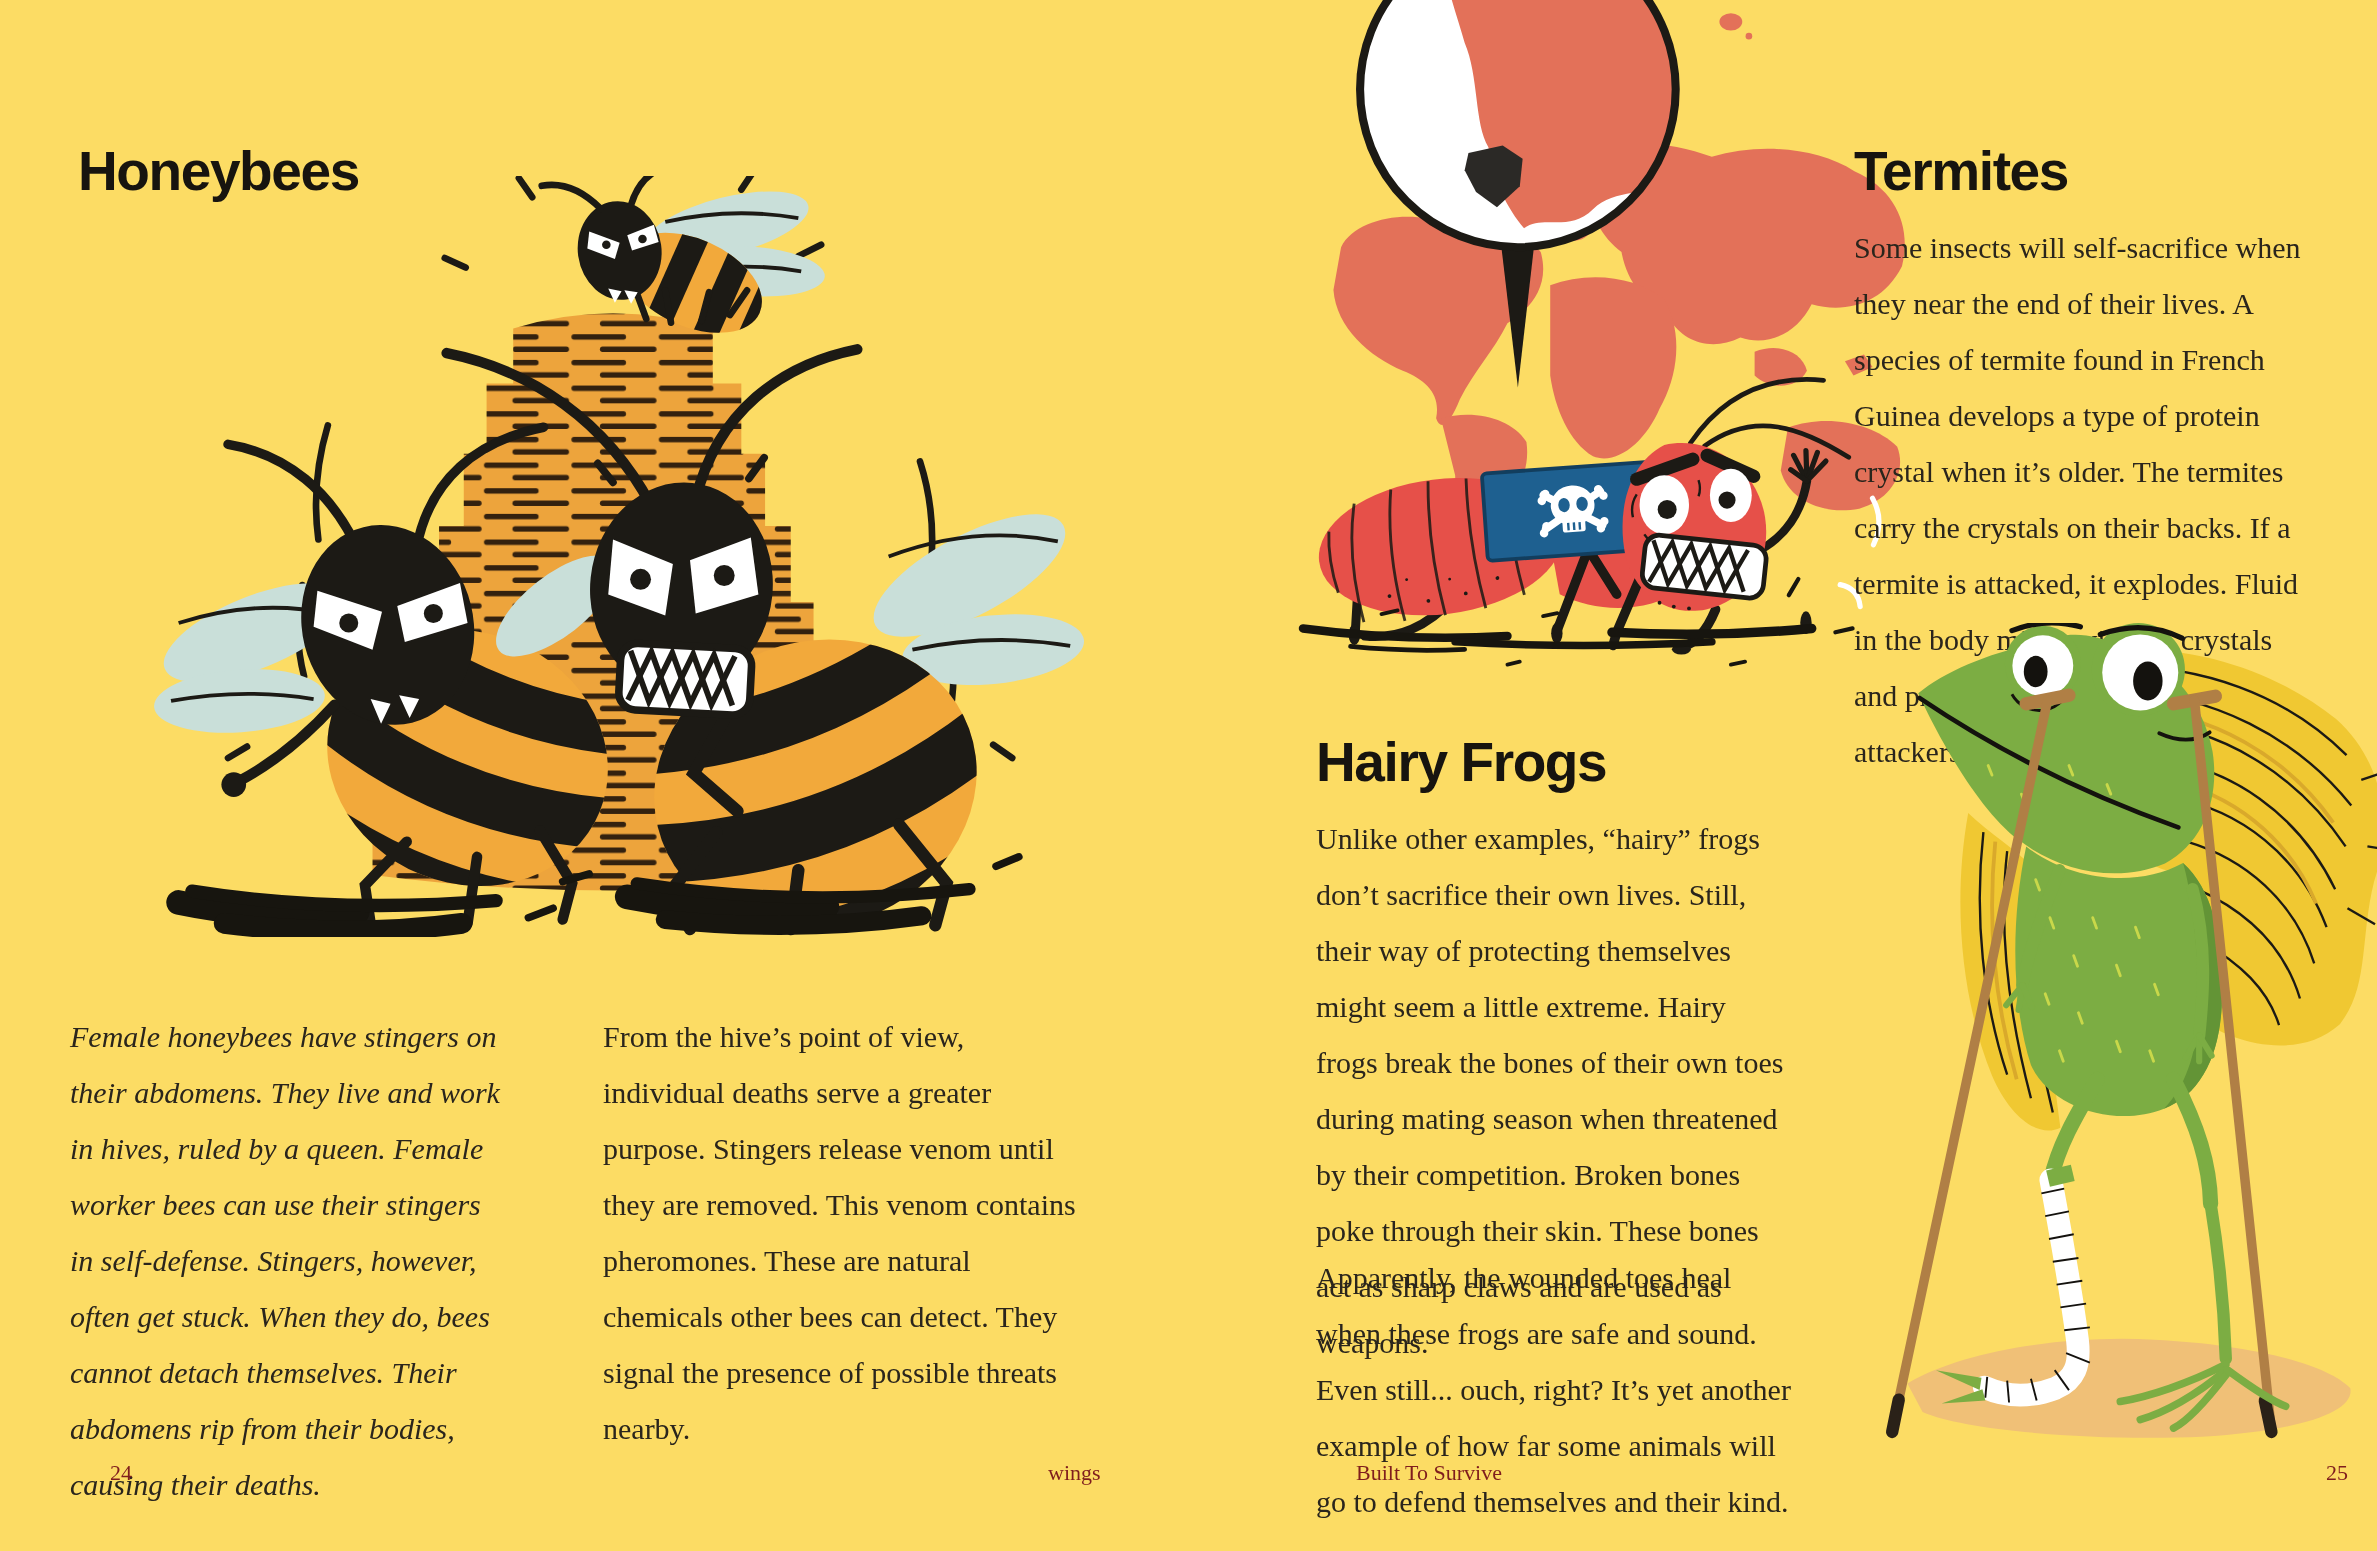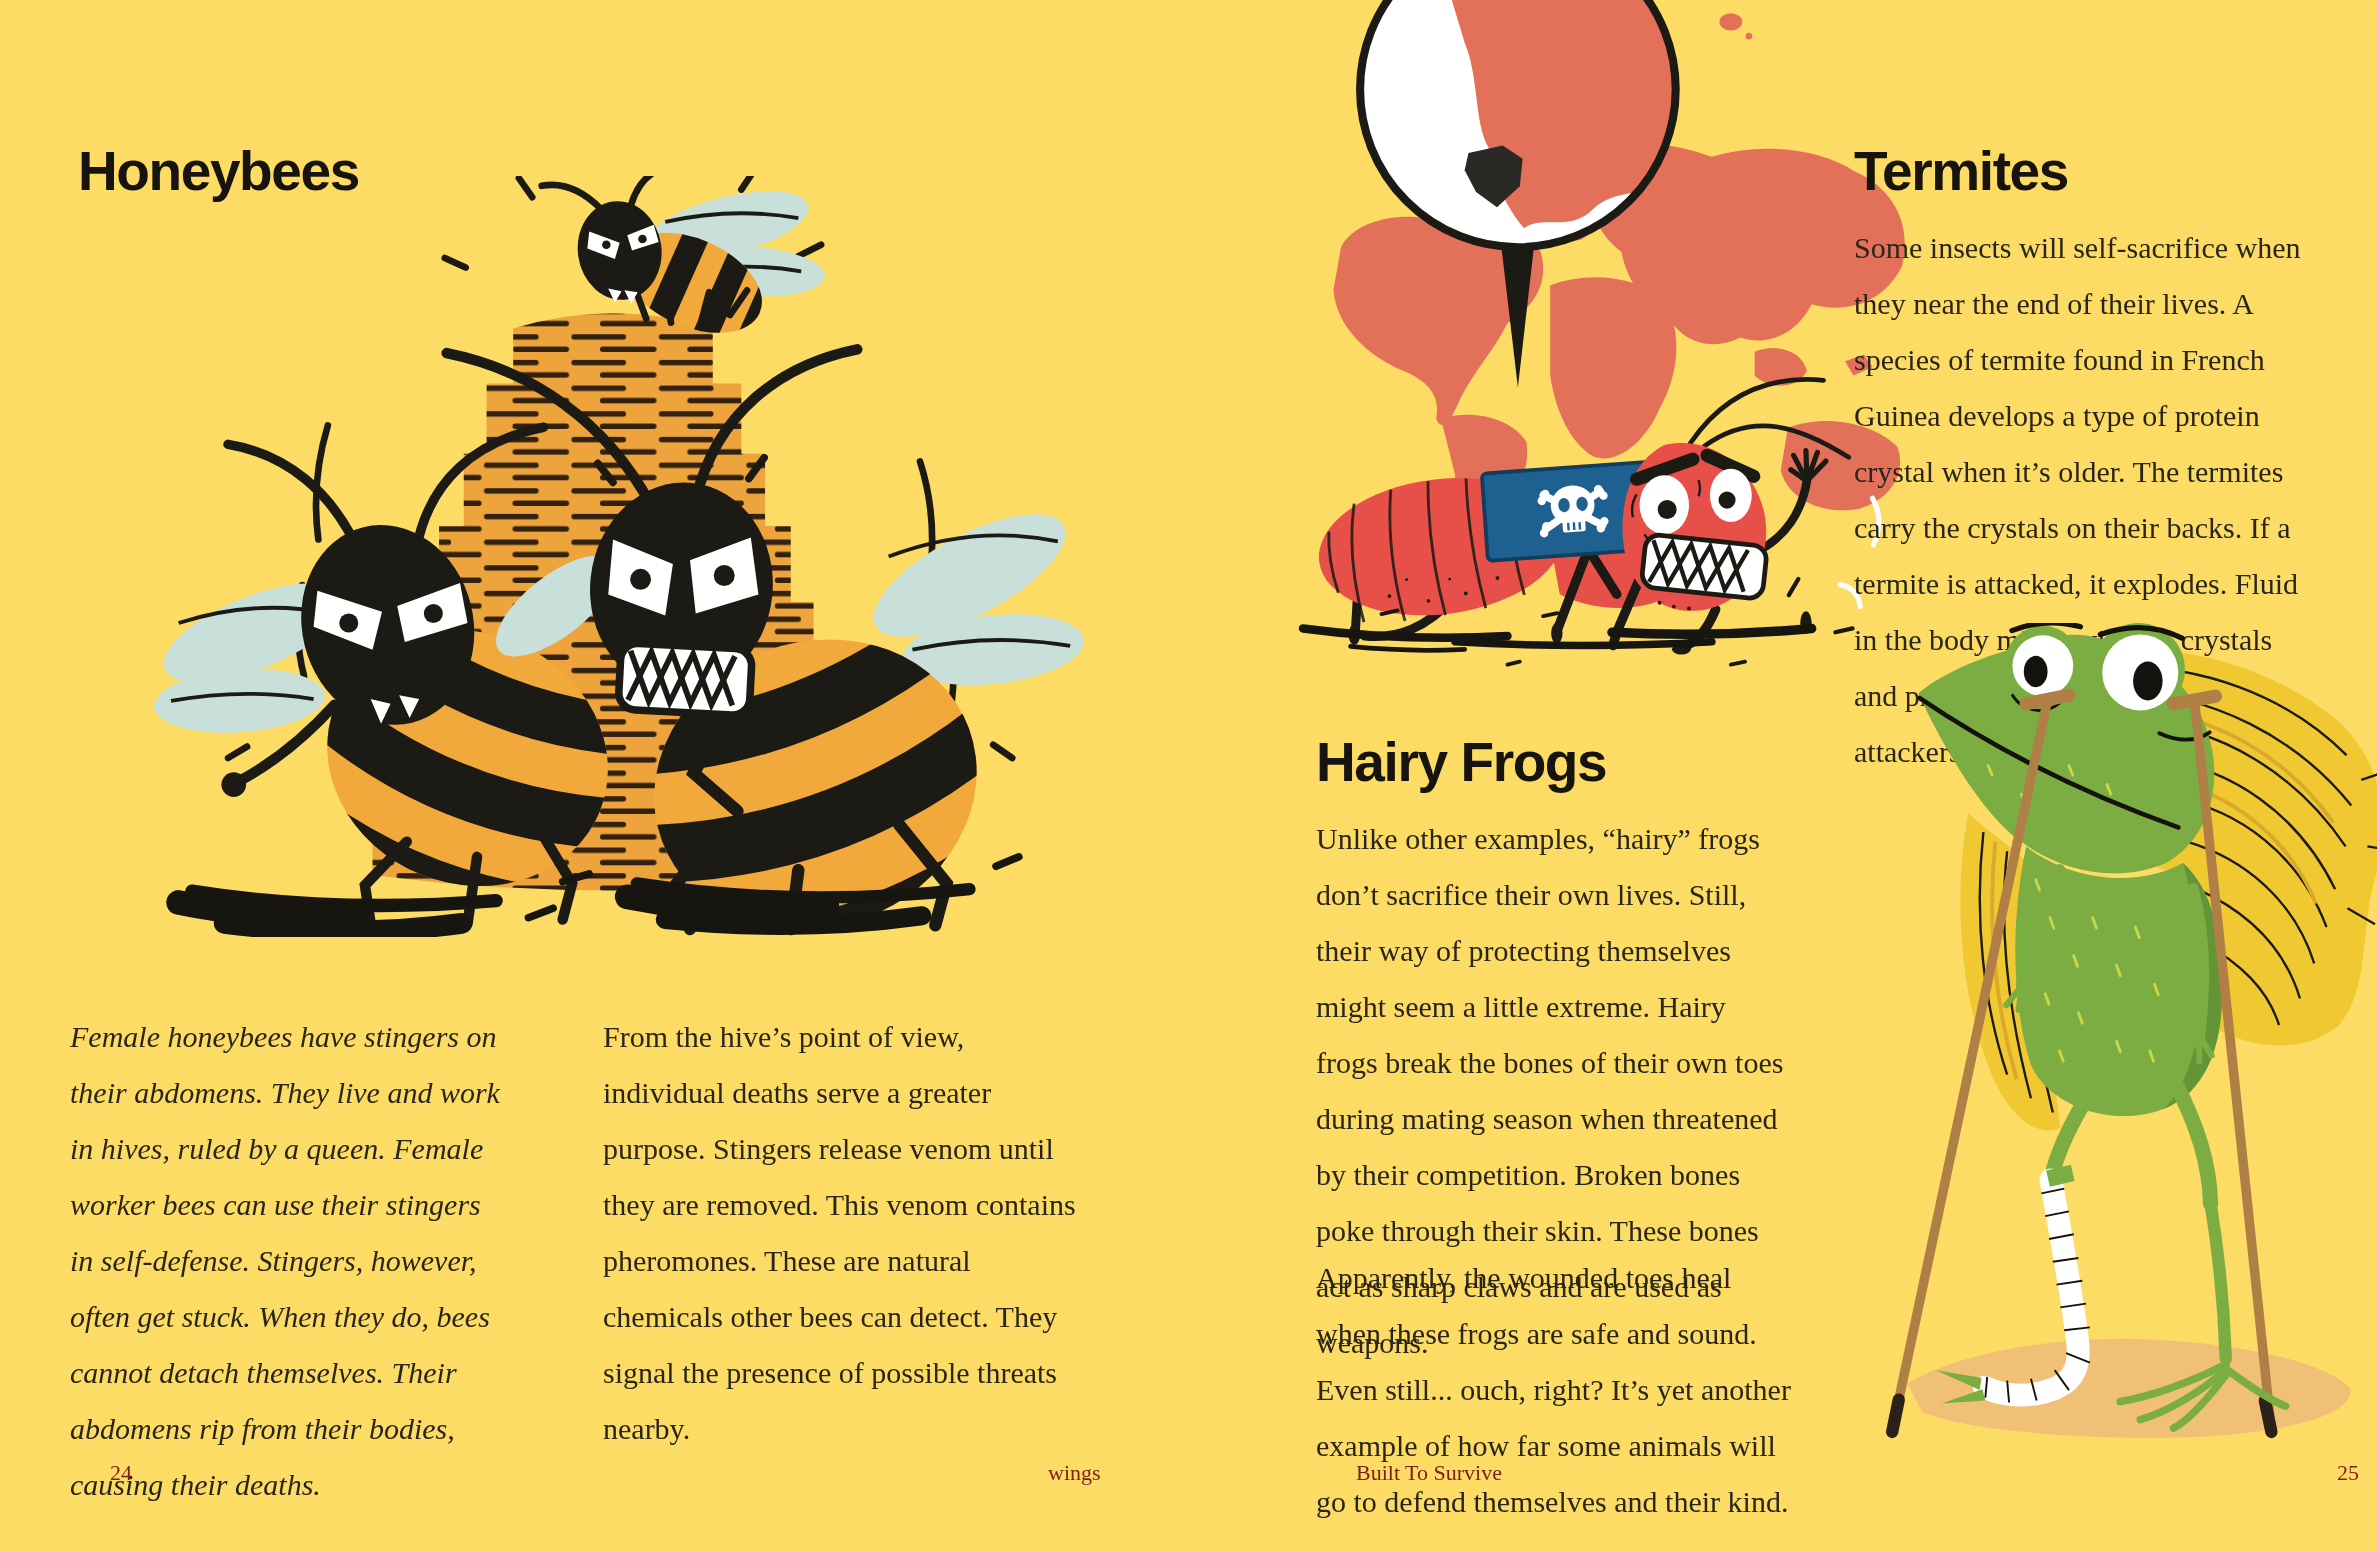--- a/index.html
+++ b/index.html
@@ -562,14 +562,14 @@
         <path d="M238 1612 L152 1642 L244 1636 Z"></path>
       </g>
     </g>
   </g>
 </svg>
 </div>
 
 <span class="footer-text" style="left:70px;">24</span>
 <span class="footer-text" style="left:1008px; width:114px; text-align:left;">wings</span>
 <span class="footer-text" style="left:1316px;text-align:right;">Built To Survive</span>
-<span class="footer-text" style="right:66px; text-align:left;">25</span>
+<span class="footer-text" style="right:77px; text-align:left;">25</span>
 
 
 </body></html>

